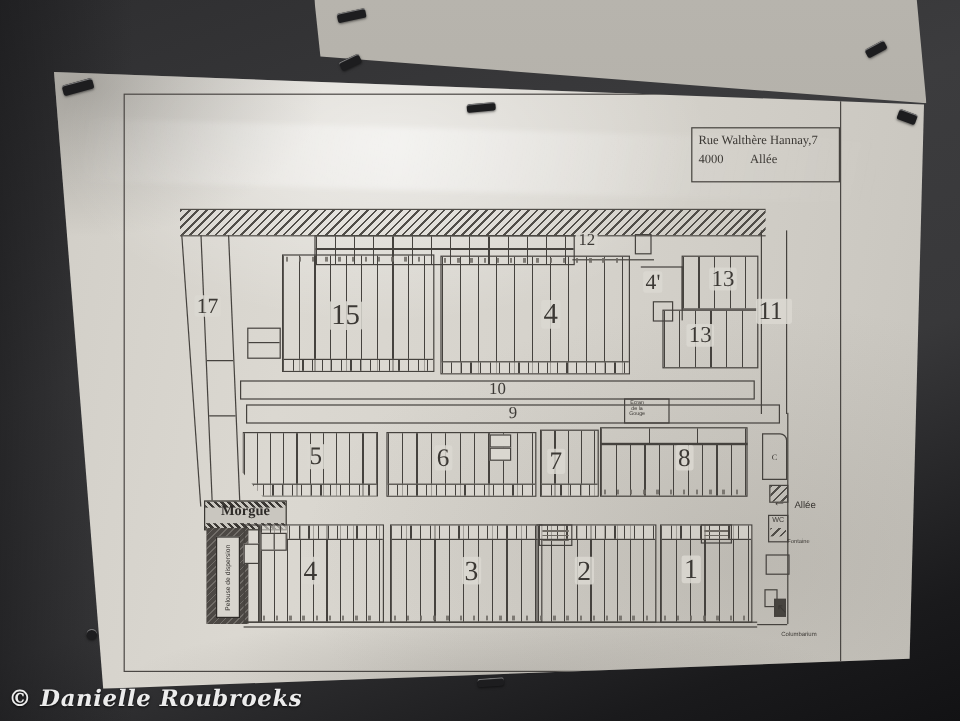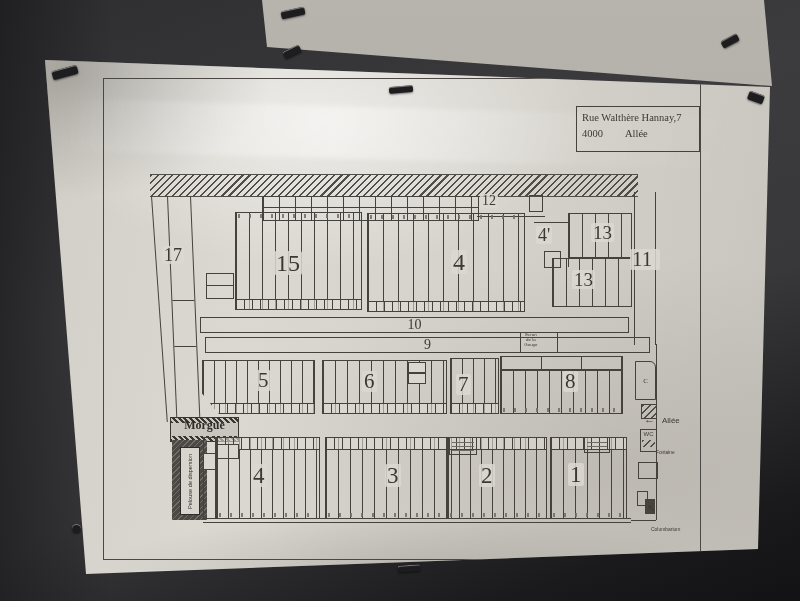--- a/index.html
+++ b/index.html
@@ -257,14 +257,15 @@
 
   <div class="clip" style="left:281px;top:9px;width:24px;height:8px;transform:rotate(-12deg);"></div>
   <div class="clip" style="left:283px;top:48px;width:18px;height:8px;transform:rotate(-25deg);"></div>
   <div class="clip" style="left:721px;top:37px;width:18px;height:8px;transform:rotate(-28deg);"></div>
   <div class="clip" style="left:52px;top:68px;width:26px;height:9px;transform:rotate(-15deg);"></div>
   <div class="clip" style="left:389px;top:86px;width:24px;height:7px;transform:rotate(-5deg);"></div>
   <div class="clip" style="left:748px;top:93px;width:16px;height:9px;transform:rotate(20deg);"></div>
   <div class="clip" style="left:398px;top:565px;width:22px;height:7px;transform:rotate(-4deg);"></div>
   <div class="clip" style="left:72px;top:524px;width:9px;height:9px;border-radius:50%;"></div>
 
+  <div id="watermark">© Danielle Roubroeks</div>
 
 </div>
 
 </body></html>

